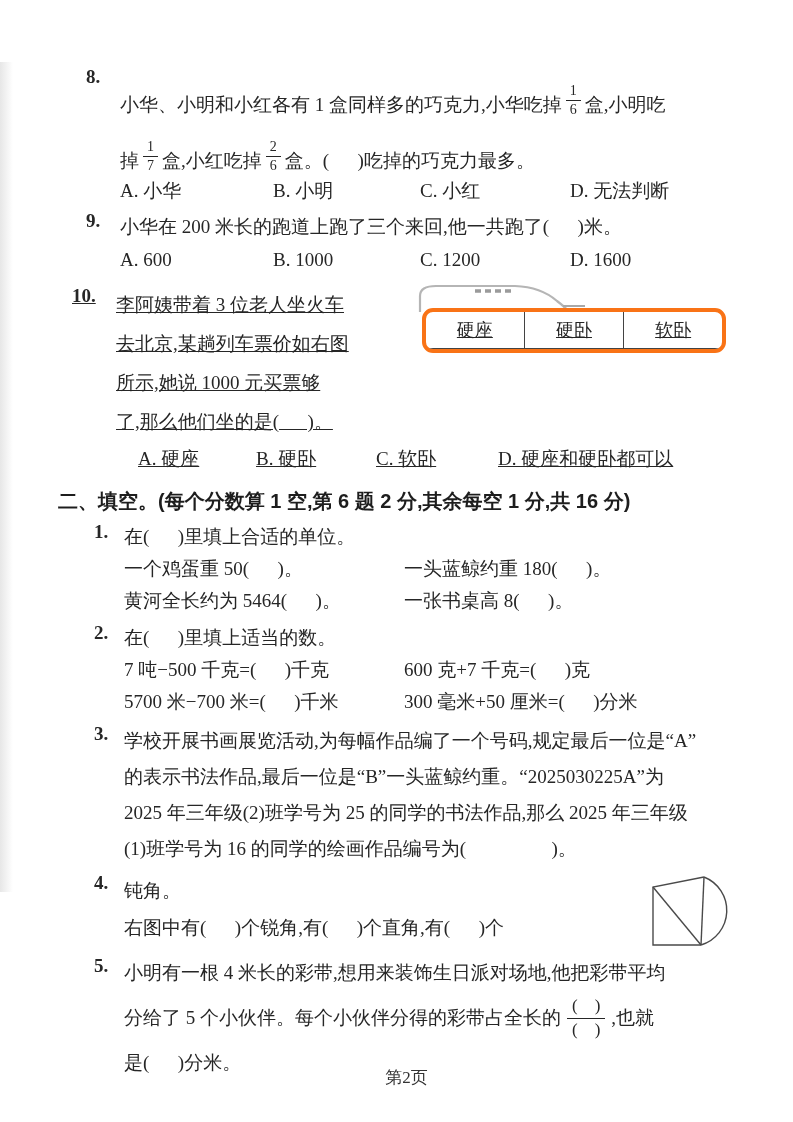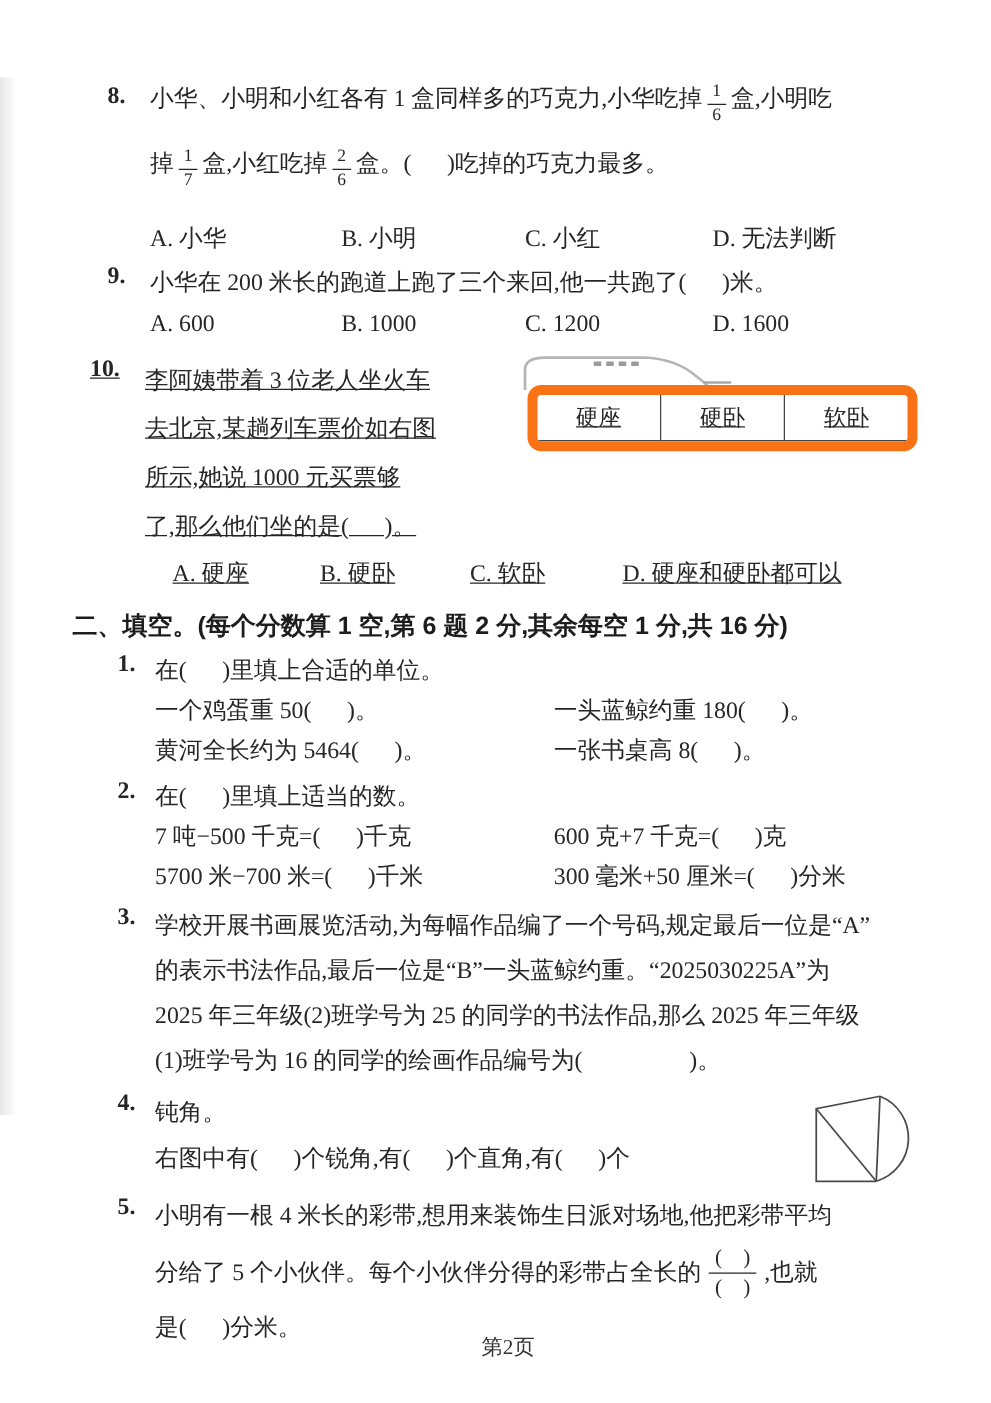--- a/index.html
+++ b/index.html
@@ -15,21 +15,21 @@
   }
   .content { position:absolute; left:58px; top:66px; width:682px; font-size:19px; }
   .t { white-space:pre-wrap; }
 
   .q { display:flex; }
   .qnum { width:34px; font-weight:bold; flex:0 0 auto; }
   .qnum.w44 { width:44px; }
   .qnum.w30 { width:30px; }
   .qbody { flex:1; min-width:0; }
 
-  .fline { display:flex; align-items:flex-start; }
+  .fline { display:flex; align-items:flex-end; }
   .h52 { height:52px; }
   .h56 { height:56px; }
   .lh33 { line-height:33px; }
   .lh32 { line-height:32px; }
 
   .frac { display:inline-flex; flex-direction:column; align-items:center;
           font-size:14px; line-height:1.15; margin:0 4px; }
   .frac .fn { border-bottom:1.2px solid #262626; padding:0 4px 1px; white-space:pre; }
   .frac .fd { padding-top:1px; white-space:pre; }
   .frac.big { font-size:17px; margin:0 6px; }
@@ -41,41 +41,41 @@
   .opts4 span:nth-child(2){ width:147px; }
   .opts4 span:nth-child(3){ width:150px; }
   .opts4 span:nth-child(4){ flex:1; }
 
   .q10 { margin-top:8px;text-decoration:underline; }
   .q10-cols { display:flex; }
   .q10-left { flex:0 0 300px; }
   .q10-left .ln { line-height:39px; }
   .q10-right { flex:1; position:relative; padding-top:23px; margin-left:6px; }
   .train { position:absolute; left:-9px; top:-3px; }
-  .price-box { border:8px solid #f97316; border-radius:11px; overflow:hidden;
+  .price-box { border:4px solid #f97316; border-radius:11px; overflow:hidden;
                background:#fff; position:relative; width:296px; }
   .price-box table { border-collapse:collapse; width:100%; }
   .price-box th, .price-box td { border:1.5px solid #434343; text-align:center;
                font-weight:normal; font-size:18px; font-family:inherit; }
   .price-box th { height:34px; border-top:none; }
   .price-box td { height:43px; border-bottom:none; }
   .price-box th:first-child, .price-box td:first-child { border-left:none; }
   .price-box th:last-child,  .price-box td:last-child  { border-right:none; }
   .opts10 { display:flex; height:36px; align-items:center; padding-left:22px; }
   .opts10 span:nth-child(1){ width:118px; }
   .opts10 span:nth-child(2){ width:120px; }
   .opts10 span:nth-child(3){ width:122px; }
   .opts10 span:nth-child(4){ flex:1; }
 
   .sec-title { margin-top:9px; height:30px; line-height:30px;
     font-family:"Liberation Sans","DejaVu Sans",sans-serif;
     font-weight:700; font-size:20px; color:#1d1d1d; }
 
   .fill { margin-left:36px; margin-top:5px; }
-  .tworow { display:flex;gap:39px; }
+  .tworow { display:flex; }
   .tworow .c1 { flex:0 0 280px; }
   .tworow .c2 { flex:1; }
   .f3 .ln { line-height:36px; }
 
   .f4-wrap { display:flex; }
   .f4-text { flex:0 0 520px; }
   .f4-text .ln { line-height:37px; }
   .figure-box { flex:1; display:flex; justify-content:flex-end; align-items:flex-start; padding-right:6px; }
 
   .f5 .ln { line-height:36px; }

